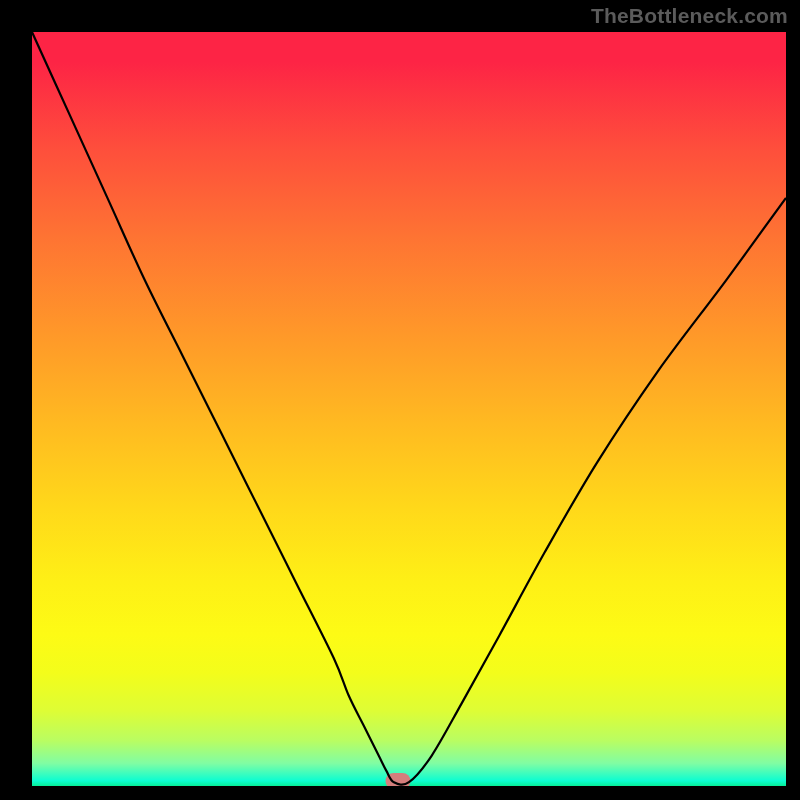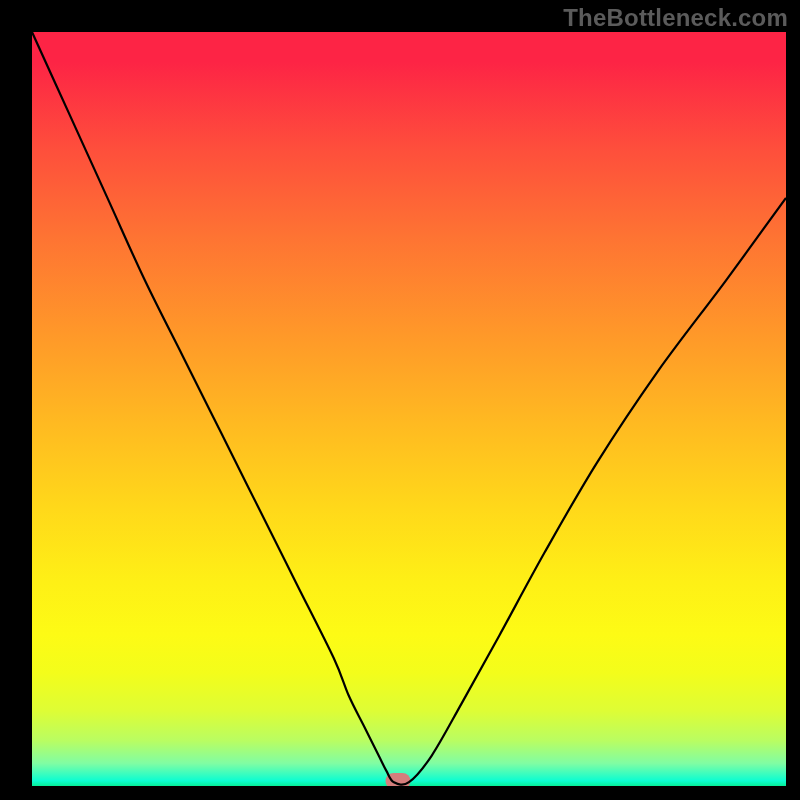--- a/index.html
+++ b/index.html
@@ -14,21 +14,21 @@
   .frame {
     position: relative;
     width: 800px;
     height: 800px;
     background: #000;
   }
   .watermark {
     position: absolute;
     top: 4px;
     right: 12px;
-    font-size: 24px;
+    font-size: 21px;
     font-weight: 600;
     color: #5b5b5b;
     letter-spacing: 0.2px;
     z-index: 10;
   }
   .plot-area {
     position: absolute;
     left: 32px;
     top: 32px;
     width: 754px;

